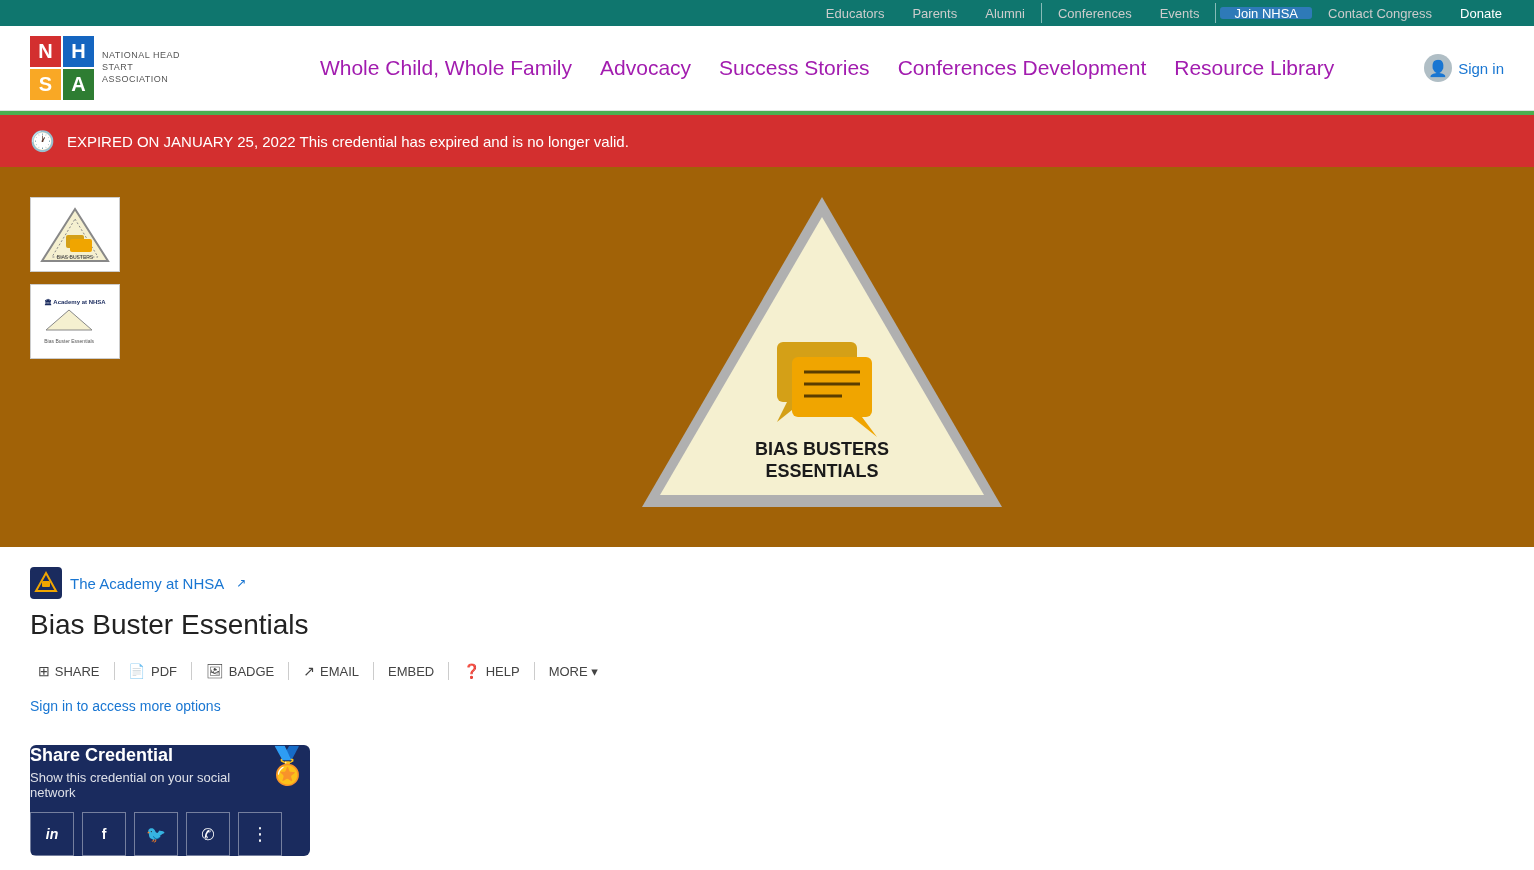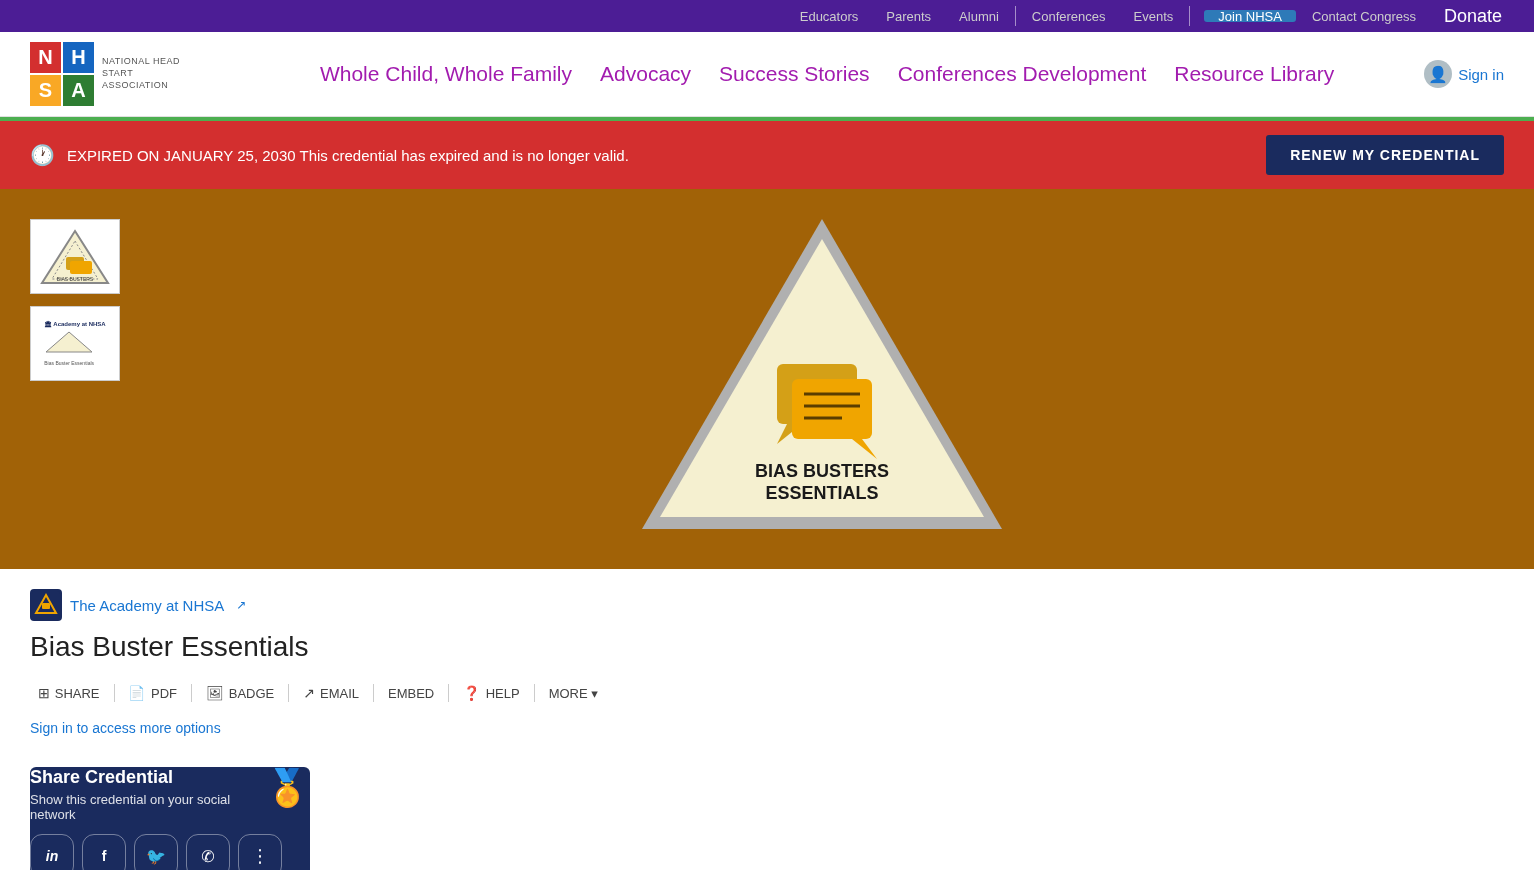--- a/index.html
+++ b/index.html
@@ -1,25 +1,25 @@
 <!DOCTYPE html>
 <html><head>
   <meta charset="utf-8">
   <style>
     * { margin: 0; padding: 0; box-sizing: border-box; }
     body { font-family: Arial, sans-serif; background: #fff; width: 1534px; }
 
     
     .top-bar {
-      background: #4c1d95;
+      background: #0f766e;
       color: #fff;
       display: flex;
       justify-content: flex-end;
       align-items: center;
-      padding: 16px 20px;
+      padding: 10px 20px;
       height: 26px;
       gap: 4px;
     }
     .top-bar a {
       color: #ccc;
       text-decoration: none;
       font-size: 13px;
       padding: 0 12px;
       height: 100%;
       display: flex;
@@ -31,25 +31,24 @@
       background: #fff;
       opacity: 0.5;
     }
     .top-bar .btn-join {
       background: #2e7ab8;
       color: #fff;
       padding: 6px 14px;
       border-radius: 3px;
       font-size: 13px;
       text-decoration: none;
-      margin-left: 10px;
     }
     .top-bar .btn-donate {
       color: #fff;
-      font-size: 18px;
+      font-size: 13px;
       padding: 0 12px;
       text-decoration: none;
     }
 
     
     .main-header {
       display: flex;
       align-items: center;
       padding: 10px 30px;
       border-bottom: 1px solid #e0e0e0;
@@ -313,21 +312,21 @@
       color: #f0a500;
     }
     .share-buttons {
       display: flex;
       gap: 8px;
     }
     .share-soc-btn {
       width: 44px;
       height: 44px;
       border: 1px solid rgba(255,255,255,0.4);
-      border-radius: 12px;
+      border-radius: 0;
       background: transparent;
       color: #fff;
       font-size: 16px;
       display: flex;
       align-items: center;
       justify-content: center;
       cursor: pointer;
     }
     .mini-cert {
       font-size: 7px;
@@ -377,23 +376,22 @@
       <span>Sign in</span>
     </a>
   </div>
 </div>
 
 <div class="accent-bar"></div>
 
 <div class="expired-banner">
   <div class="expired-left">
     <span class="clock-icon">🕐</span>
-    <span>EXPIRED ON JANUARY 25, 2030  This credential has expired and is no longer valid.</span>
+    <span>EXPIRED ON JANUARY 25, 2022  This credential has expired and is no longer valid.</span>
   </div>
-  <button class="renew-btn">RENEW MY CREDENTIAL</button>
 </div>
 
 <div class="content-area">
   <div class="credential-viewer">
 
     <div class="thumbnail-sidebar">
       <div class="thumbnail">
         <svg width="70" height="60" viewBox="0 0 70 60">
           <polygon points="35,4 68,56 2,56" fill="#f5f0d0" stroke="#888" stroke-width="2"></polygon>
           <polygon points="35,14 58,52 12,52" fill="none" stroke="#888" stroke-width="1" stroke-dasharray="2,2"></polygon>

